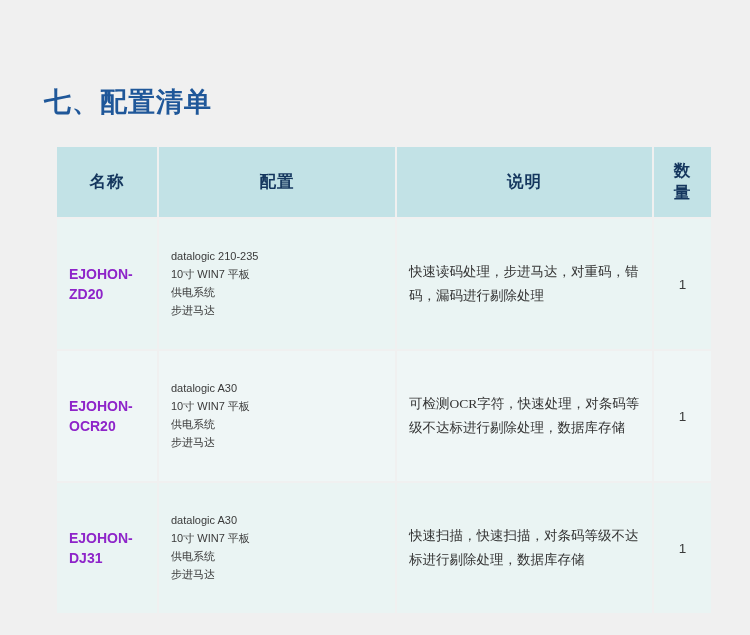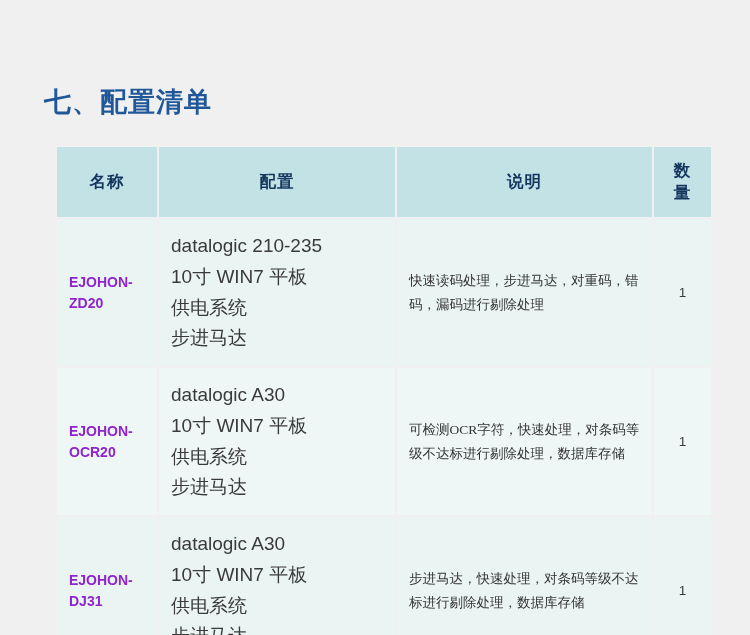--- a/index.html
+++ b/index.html
@@ -80,21 +80,21 @@
     color: #8e24c9;
     font-size: 14px;
     font-weight: bold;
     line-height: 1.45;
     font-family: "Liberation Sans", "DejaVu Sans", sans-serif;
     padding: 0 4px;
   }
 
   .cell-config {
     padding: 0 0 0 14px;
-    font-size: 19px;
+    font-size: 11px;
     color: #3a3a3a;
     line-height: 1.62;
     text-align: left;
     font-family: "Liberation Sans", "DejaVu Sans", sans-serif;
   }
   .cell-config .line { display: block; white-space: nowrap; }
 
   .cell-desc {
     padding: 0 16px 0 14px;
     font-family: "Liberation Serif", "DejaVu Serif", serif;
@@ -169,20 +169,20 @@
         <td class="cell-name">
           <span class="line">EJOHON-</span><br>
           <span class="line">DJ31</span>
         </td>
         <td class="cell-config">
           <span class="line">datalogic A30</span>
           <span class="line">10寸 WIN7 平板</span>
           <span class="line">供电系统</span>
           <span class="line">步进马达</span>
         </td>
-        <td class="cell-desc">步进马达，快速处理，对条码等级不达标进行剔除处理，数据库存储</td>
+        <td class="cell-desc">快速扫描，快速扫描，对条码等级不达标进行剔除处理，数据库存储</td>
         <td class="cell-qty">1</td>
       </tr>
 
     </tbody>
   </table>
 
 </div>
 
 </body></html>

